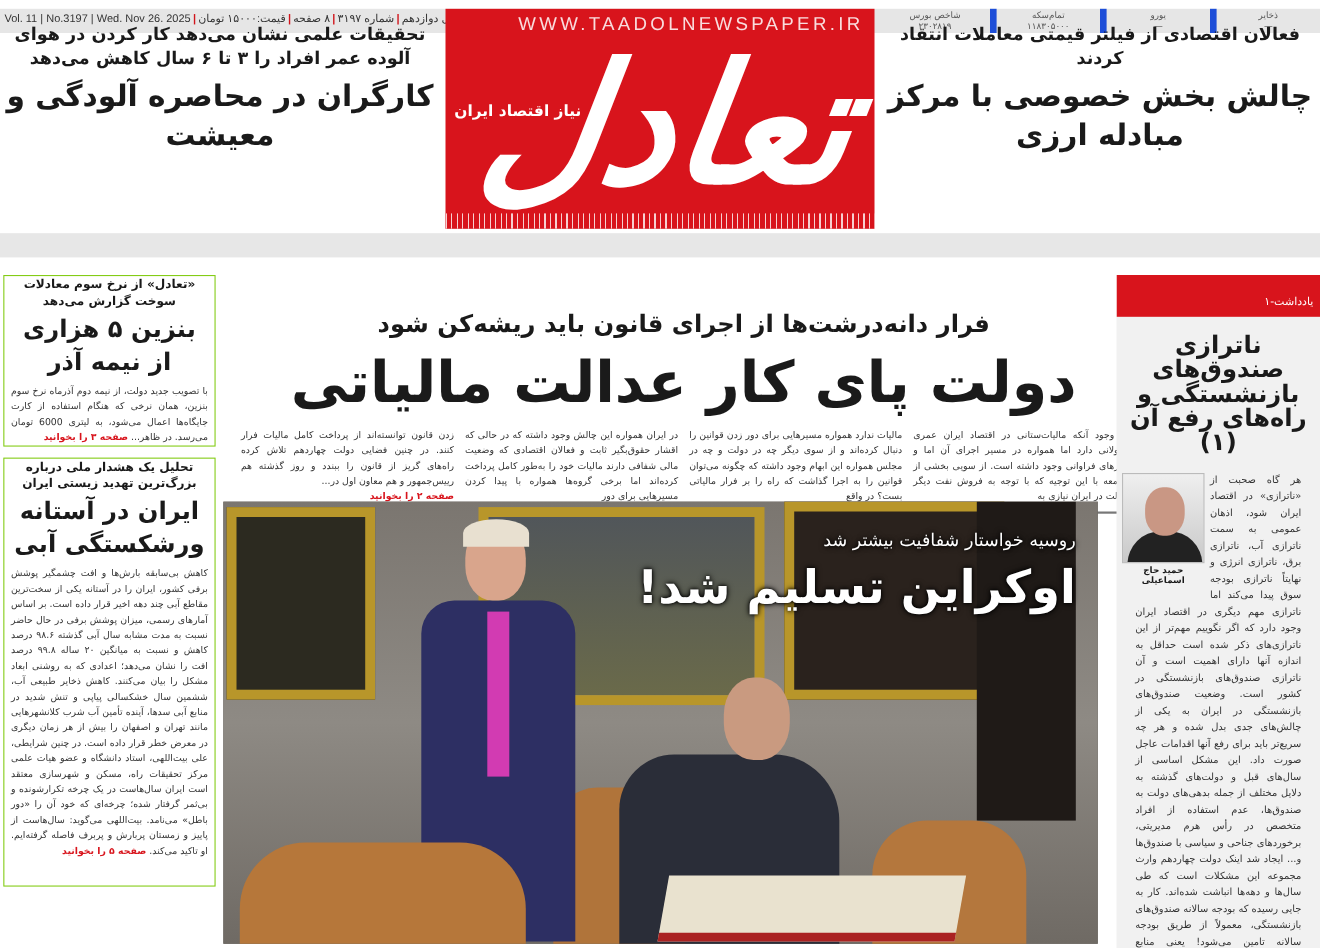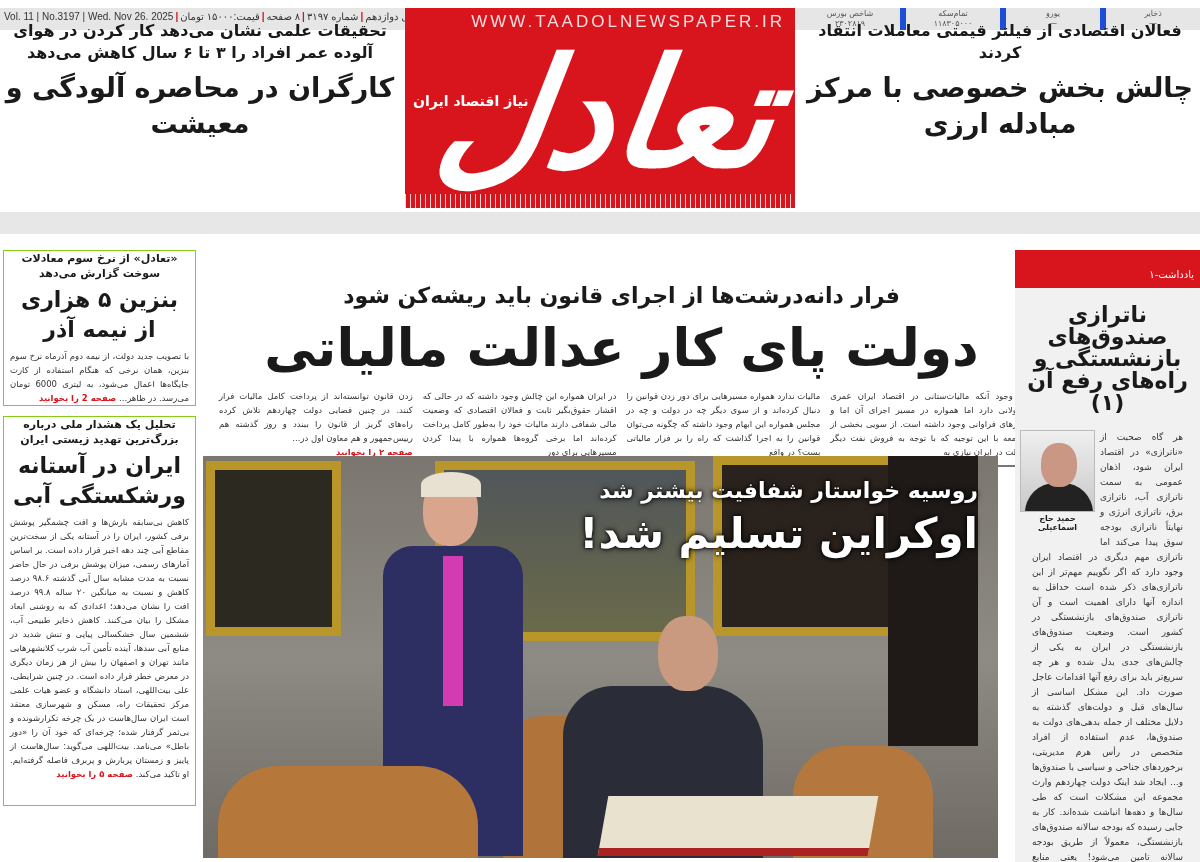--- a/index.html
+++ b/index.html
@@ -64,21 +64,21 @@
   .photo .man1 .suit { position: absolute; left: 20px; top: 70px; width: 140px; height: 310px; background: #2d2f63; border-radius: 30px 30px 0 0; }
   .photo .man1 .tie { position: absolute; left: 80px; top: 80px; width: 20px; height: 150px; background: #d23bb2; }
   .photo .chair1 { position: absolute; left: 15px; top: 310px; width: 260px; height: 100px; background: #b6773a; border-radius: 60px 60px 0 0; }
   .photo .chair2 { position: absolute; left: 300px; top: 260px; width: 120px; height: 150px; background: #b0743a; border-radius: 40px 40px 0 0; }
   .photo .chair3 { position: absolute; left: 590px; top: 290px; width: 140px; height: 120px; background: #b4773d; border-radius: 50px 50px 0 0; }
   .photo .man2 { position: absolute; left: 360px; top: 150px; width: 200px; height: 260px; }
   .photo .man2 .head { position: absolute; left: 95px; top: 10px; width: 60px; height: 75px; border-radius: 45%; background: #c99a80; }
   .photo .man2 .body { position: absolute; left: 0; top: 80px; width: 200px; height: 180px; background: #2a2d38; border-radius: 50px 60px 0 0; }
   .photo .book { position: absolute; left: 400px; top: 340px; width: 270px; height: 60px; background: #e9e2cf; border-bottom: 8px solid #a22; transform: skewX(-10deg); }
   .photo .overlay { position: absolute; right: 20px; top: 20px; text-align: right; color: #fff; text-shadow: 0 0 3px #000, 0 0 6px #000; }
-  .photo .overlay .kicker { font-size: 22px; font-weight: bold; line-height: 30px; }
+  .photo .overlay .kicker { font-size: 16px; font-weight: normal; line-height: 30px; }
   .photo .overlay .title { font-size: 42px; font-weight: 900; line-height: 56px; }
 
   
   .rightcol { position: absolute; left: 1015px; top: 250px; width: 185px; height: 612px; overflow: hidden; background: #f1f1f1; }
   .rightcol .label { background: #d8141c; color: #fff; font-size: 10px; padding: 19px 6px; height: 18px; }
   .rightcol .title { text-align: center; font-size: 22px; font-weight: bold; line-height: 22px; margin: 16px 4px; }
   .rightcol .portrait { float: left; width: 75px; margin: 0 5px 4px 5px; }
   .rightcol .portrait .img { width: 75px; height: 82px; background: linear-gradient(#efefef, #c9c9c9); position: relative; border: 1px solid #bbb; overflow: hidden; }
   .rightcol .portrait .face { position: absolute; left: 20px; top: 12px; width: 36px; height: 44px; border-radius: 45%; background: #c99784; }
   .rightcol .portrait .shoulders { position: absolute; left: 4px; top: 52px; width: 68px; height: 40px; border-radius: 30px 30px 0 0; background: #222; }
@@ -135,21 +135,21 @@
       <span>صفحه ۷</span>
     </div>
 </div>
 
 <div class="greyband"></div>
 
 <div class="leftcol">
   <div class="box">
     <div class="kicker">«تعادل» از نرخ سوم معادلات سوخت گزارش می‌دهد</div>
     <div class="title">بنزین ۵ هزاری از نیمه آذر</div>
-    <div class="body"><span>با تصویب جدید دولت، از نیمه دوم آذرماه نرخ سوم بنزین، همان نرخی که هنگام استفاده از کارت جایگاه‌ها اعمال می‌شود، به لیتری 6000 تومان می‌رسد. در ظاهر...</span> <span class="more">صفحه 2 را بخوانید</span></div>
+    <div class="body"><span>با تصویب جدید دولت، از نیمه دوم آذرماه نرخ سوم بنزین، همان نرخی که هنگام استفاده از کارت جایگاه‌ها اعمال می‌شود، به لیتری 6000 تومان می‌رسد. در ظاهر...</span> <span class="more">صفحه ۳ را بخوانید</span></div>
   </div>
   <div class="box box2">
     <div class="kicker">تحلیل یک هشدار ملی درباره بزرگ‌ترین تهدید زیستی ایران</div>
     <div class="title">ایران در آستانه ورشکستگی آبی</div>
     <div class="body"><span>کاهش بی‌سابقه بارش‌ها و افت چشمگیر پوشش برفی کشور، ایران را در آستانه یکی از سخت‌ترین مقاطع آبی چند دهه اخیر قرار داده است. بر اساس آمارهای رسمی، میزان پوشش برفی در حال حاضر نسبت به مدت مشابه سال آبی گذشته ۹۸.۶ درصد کاهش و نسبت به میانگین ۲۰ ساله ۹۹.۸ درصد افت را نشان می‌دهد؛ اعدادی که به روشنی ابعاد مشکل را بیان می‌کنند. کاهش ذخایر طبیعی آب، ششمین سال خشکسالی پیاپی و تنش شدید در منابع آبی سدها، آینده تأمین آب شرب کلانشهرهایی مانند تهران و اصفهان را بیش از هر زمان دیگری در معرض خطر قرار داده است. در چنین شرایطی، علی بیت‌اللهی، استاد دانشگاه و عضو هیات علمی مرکز تحقیقات راه، مسکن و شهرسازی معتقد است ایران سال‌هاست در یک چرخه تکرارشونده و بی‌ثمر گرفتار شده؛ چرخه‌ای که خود آن را «دور باطل» می‌نامد. بیت‌اللهی می‌گوید: سال‌هاست از پاییز و زمستان پربارش و پربرف فاصله گرفته‌ایم. او تاکید می‌کند.</span> <span class="more">صفحه ۵ را بخوانید</span></div>
   </div>
 </div>
 
 <div class="center">
   <div class="kicker">فرار دانه‌درشت‌ها از اجرای قانون باید ریشه‌کن شود</div>

